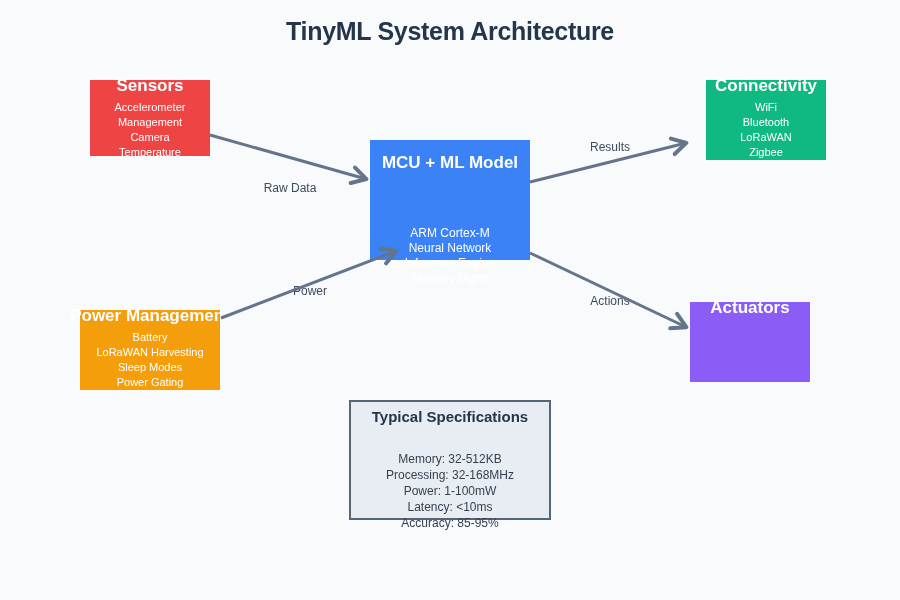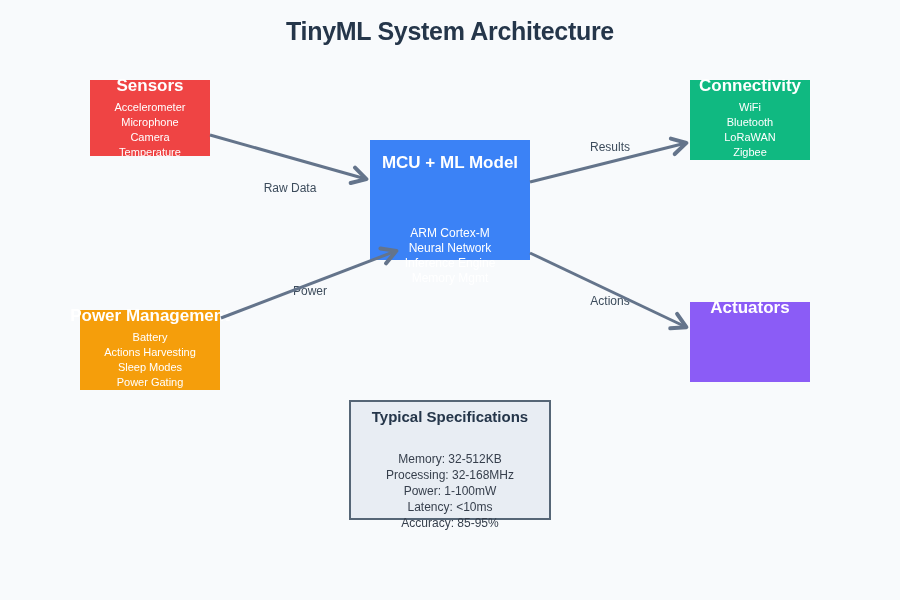--- a/index.html
+++ b/index.html
@@ -112,51 +112,51 @@
 <body>
 
 <div class="stage">
 
   <h1 class="page-title">TinyML System Architecture</h1>
 
   <div class="node node-sensors" style="background-color: rgb(239, 68, 68);">
     <div class="node-title">Sensors</div>
     <div class="node-items">
       <div>Accelerometer</div>
-      <div>Microphone</div>
+      <div>Management</div>
       <div>Camera</div>
       <div>Temperature</div>
     </div>
   </div>
 
   <div class="node node-mcu big" style="background-color: rgb(59, 130, 246);">
     <div class="node-title">MCU + ML Model</div>
     <div class="node-items">
       <div>ARM Cortex-M</div>
       <div>Neural Network</div>
       <div>Inference Engine</div>
       <div>Memory Mgmt</div>
     </div>
   </div>
 
-  <div class="node node-connectivity" style="background-color: rgb(16, 185, 129);">
+  <div class="node node-connectivity" style="background-color: rgb(16, 185, 129); margin-left: 16px;">
     <div class="node-title">Connectivity</div>
     <div class="node-items">
       <div>WiFi</div>
       <div>Bluetooth</div>
       <div>LoRaWAN</div>
       <div>Zigbee</div>
     </div>
   </div>
 
   <div class="node node-power" style="background-color: rgb(245, 158, 11);">
     <div class="node-title">Power Management</div>
     <div class="node-items">
       <div>Battery</div>
-      <div>Actions Harvesting</div>
+      <div>LoRaWAN Harvesting</div>
       <div>Sleep Modes</div>
       <div>Power Gating</div>
     </div>
   </div>
 
   <div class="node node-actuators" style="background-color: rgb(139, 92, 246);">
     <div class="node-title">Actuators</div>
   </div>
 
   <div class="edge-label label-raw">Raw Data</div>

